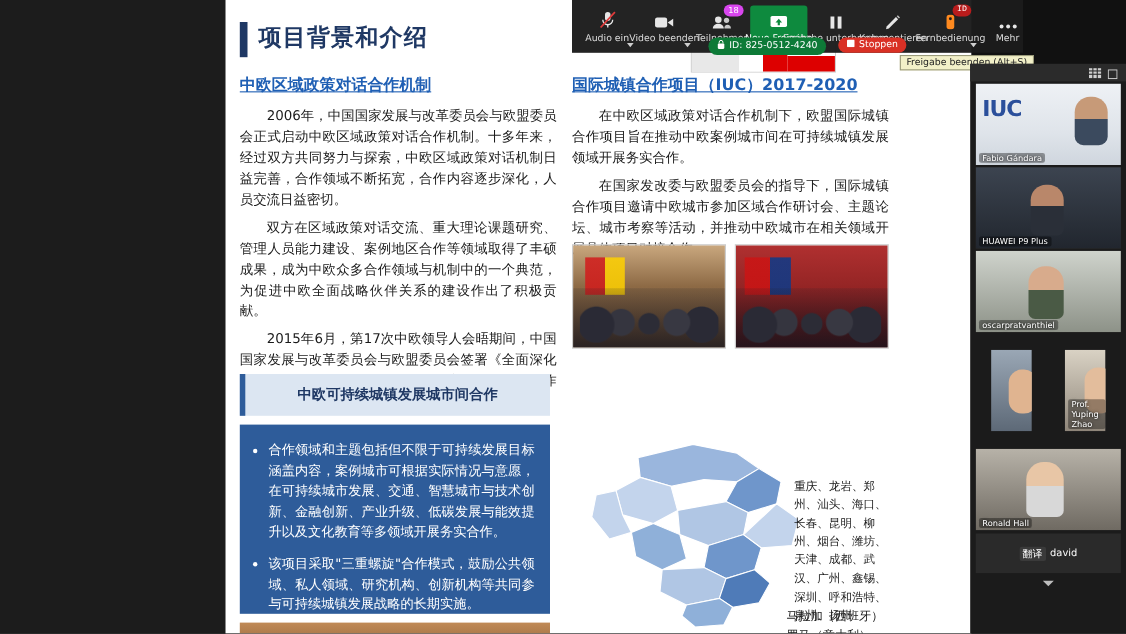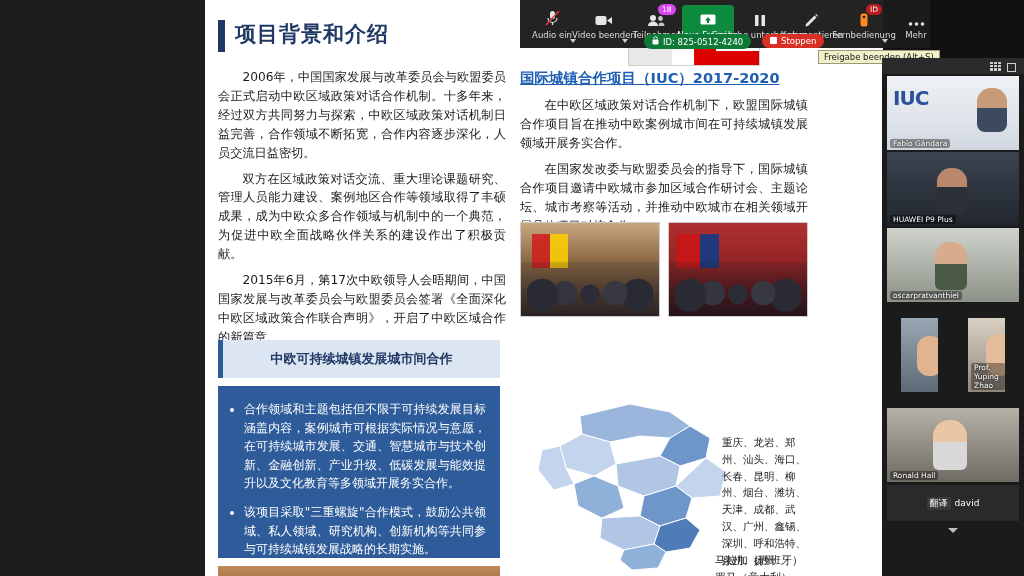--- a/index.html
+++ b/index.html
@@ -245,20 +245,21 @@
 <div id="root">
 
   <div id="left-gutter"></div>
 
   <div id="slide">
     <div class="slide-inner">
       <div class="slide-title-bar"></div>
       <div class="slide-title">项目背景和介绍</div>
 
       <div class="col col-left">
+        <div class="col-head">中欧区域政策对话合作机制</div>
         <div class="para">2006年，中国国家发展与改革委员会与欧盟委员会正式启动中欧区域政策对话合作机制。十多年来，经过双方共同努力与探索，中欧区域政策对话机制日益完善，合作领域不断拓宽，合作内容逐步深化，人员交流日益密切。</div>
         <div class="para">双方在区域政策对话交流、重大理论课题研究、管理人员能力建设、案例地区合作等领域取得了丰硕成果，成为中欧众多合作领域与机制中的一个典范，为促进中欧全面战略伙伴关系的建设作出了积极贡献。</div>
         <div class="para">2015年6月，第17次中欧领导人会晤期间，中国国家发展与改革委员会与欧盟委员会签署《全面深化中欧区域政策合作联合声明》，开启了中欧区域合作的新篇章。</div>
       </div>
 
       <div class="col col-right">
         <div class="col-head">国际城镇合作项目（IUC）2017-2020</div>
         <div class="para">在中欧区域政策对话合作机制下，欧盟国际城镇合作项目旨在推动中欧案例城市间在可持续城镇发展领域开展务实合作。</div>
         <div class="para">在国家发改委与欧盟委员会的指导下，国际城镇合作项目邀请中欧城市参加区域合作研讨会、主题论坛、城市考察等活动，并推动中欧城市在相关领域开展具体项目对接合作。</div>
       </div>
@@ -381,21 +382,21 @@
       <span class="ic">
         <svg width="14" height="14" viewBox="0 0 14 14">
             <path d="M1 11 L9.5 2.5 L11.5 4.5 L3 13 L0.5 13.5 Z" fill="#e6e6e6"></path>
             <path d="M10.2 1.8 L12.2 3.8 L13.2 2.8 L11.2 0.8 Z" fill="#bdbdbd"></path>
           </svg>
       </span>
       <span class="lbl">Kommentieren</span>
     </div>
 
     <div class="tb-item tb-orange">
-      <span class="badge" style="background:#b91c1c;">ID</span>
+      <span class="badge" style="background:#b91c1c;font-family:Liberation Mono, monospace;">ID</span>
       <span class="ic">
         <svg width="14" height="14" viewBox="0 0 14 14">
             <rect x="3.5" y="0.5" width="7" height="13" rx="2.5" fill="#ff8a1f"></rect>
             <circle cx="7" cy="4" r="1.3" fill="#1c1c1c"></circle>
           </svg>
       </span>
       <span class="lbl">Fernbedienung</span>
       <span class="tb-caret"></span>
     </div>
 

